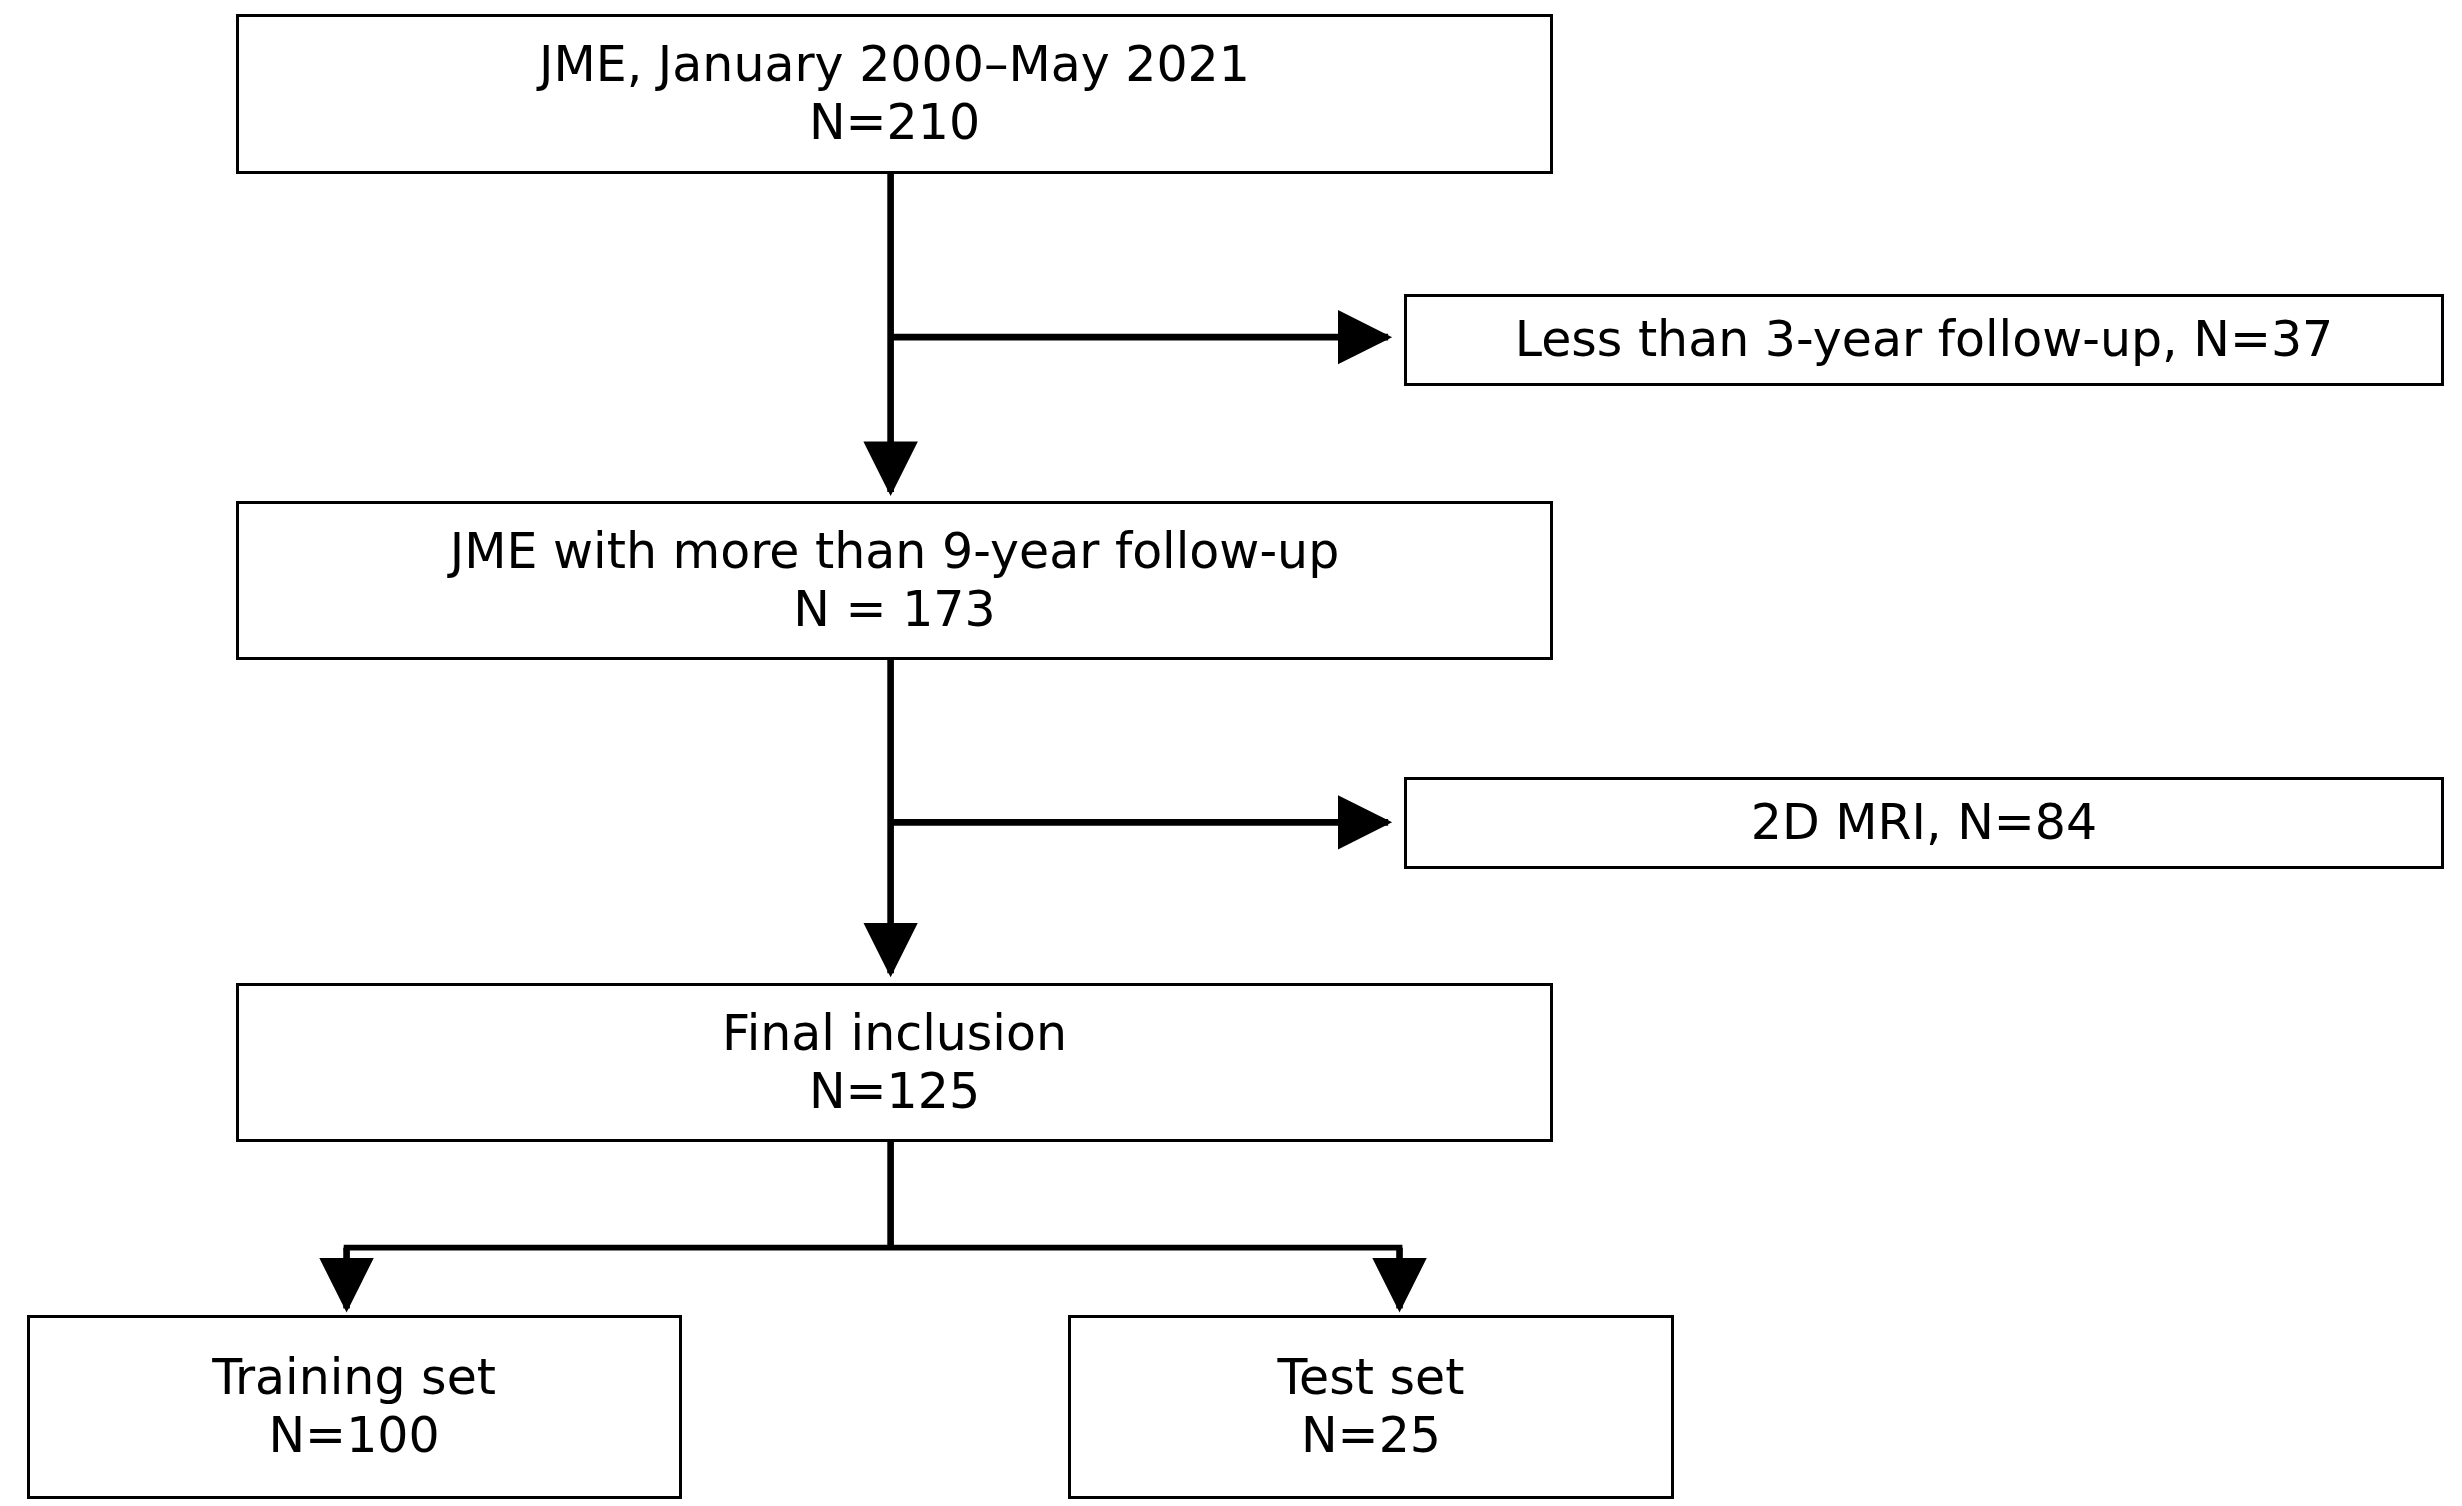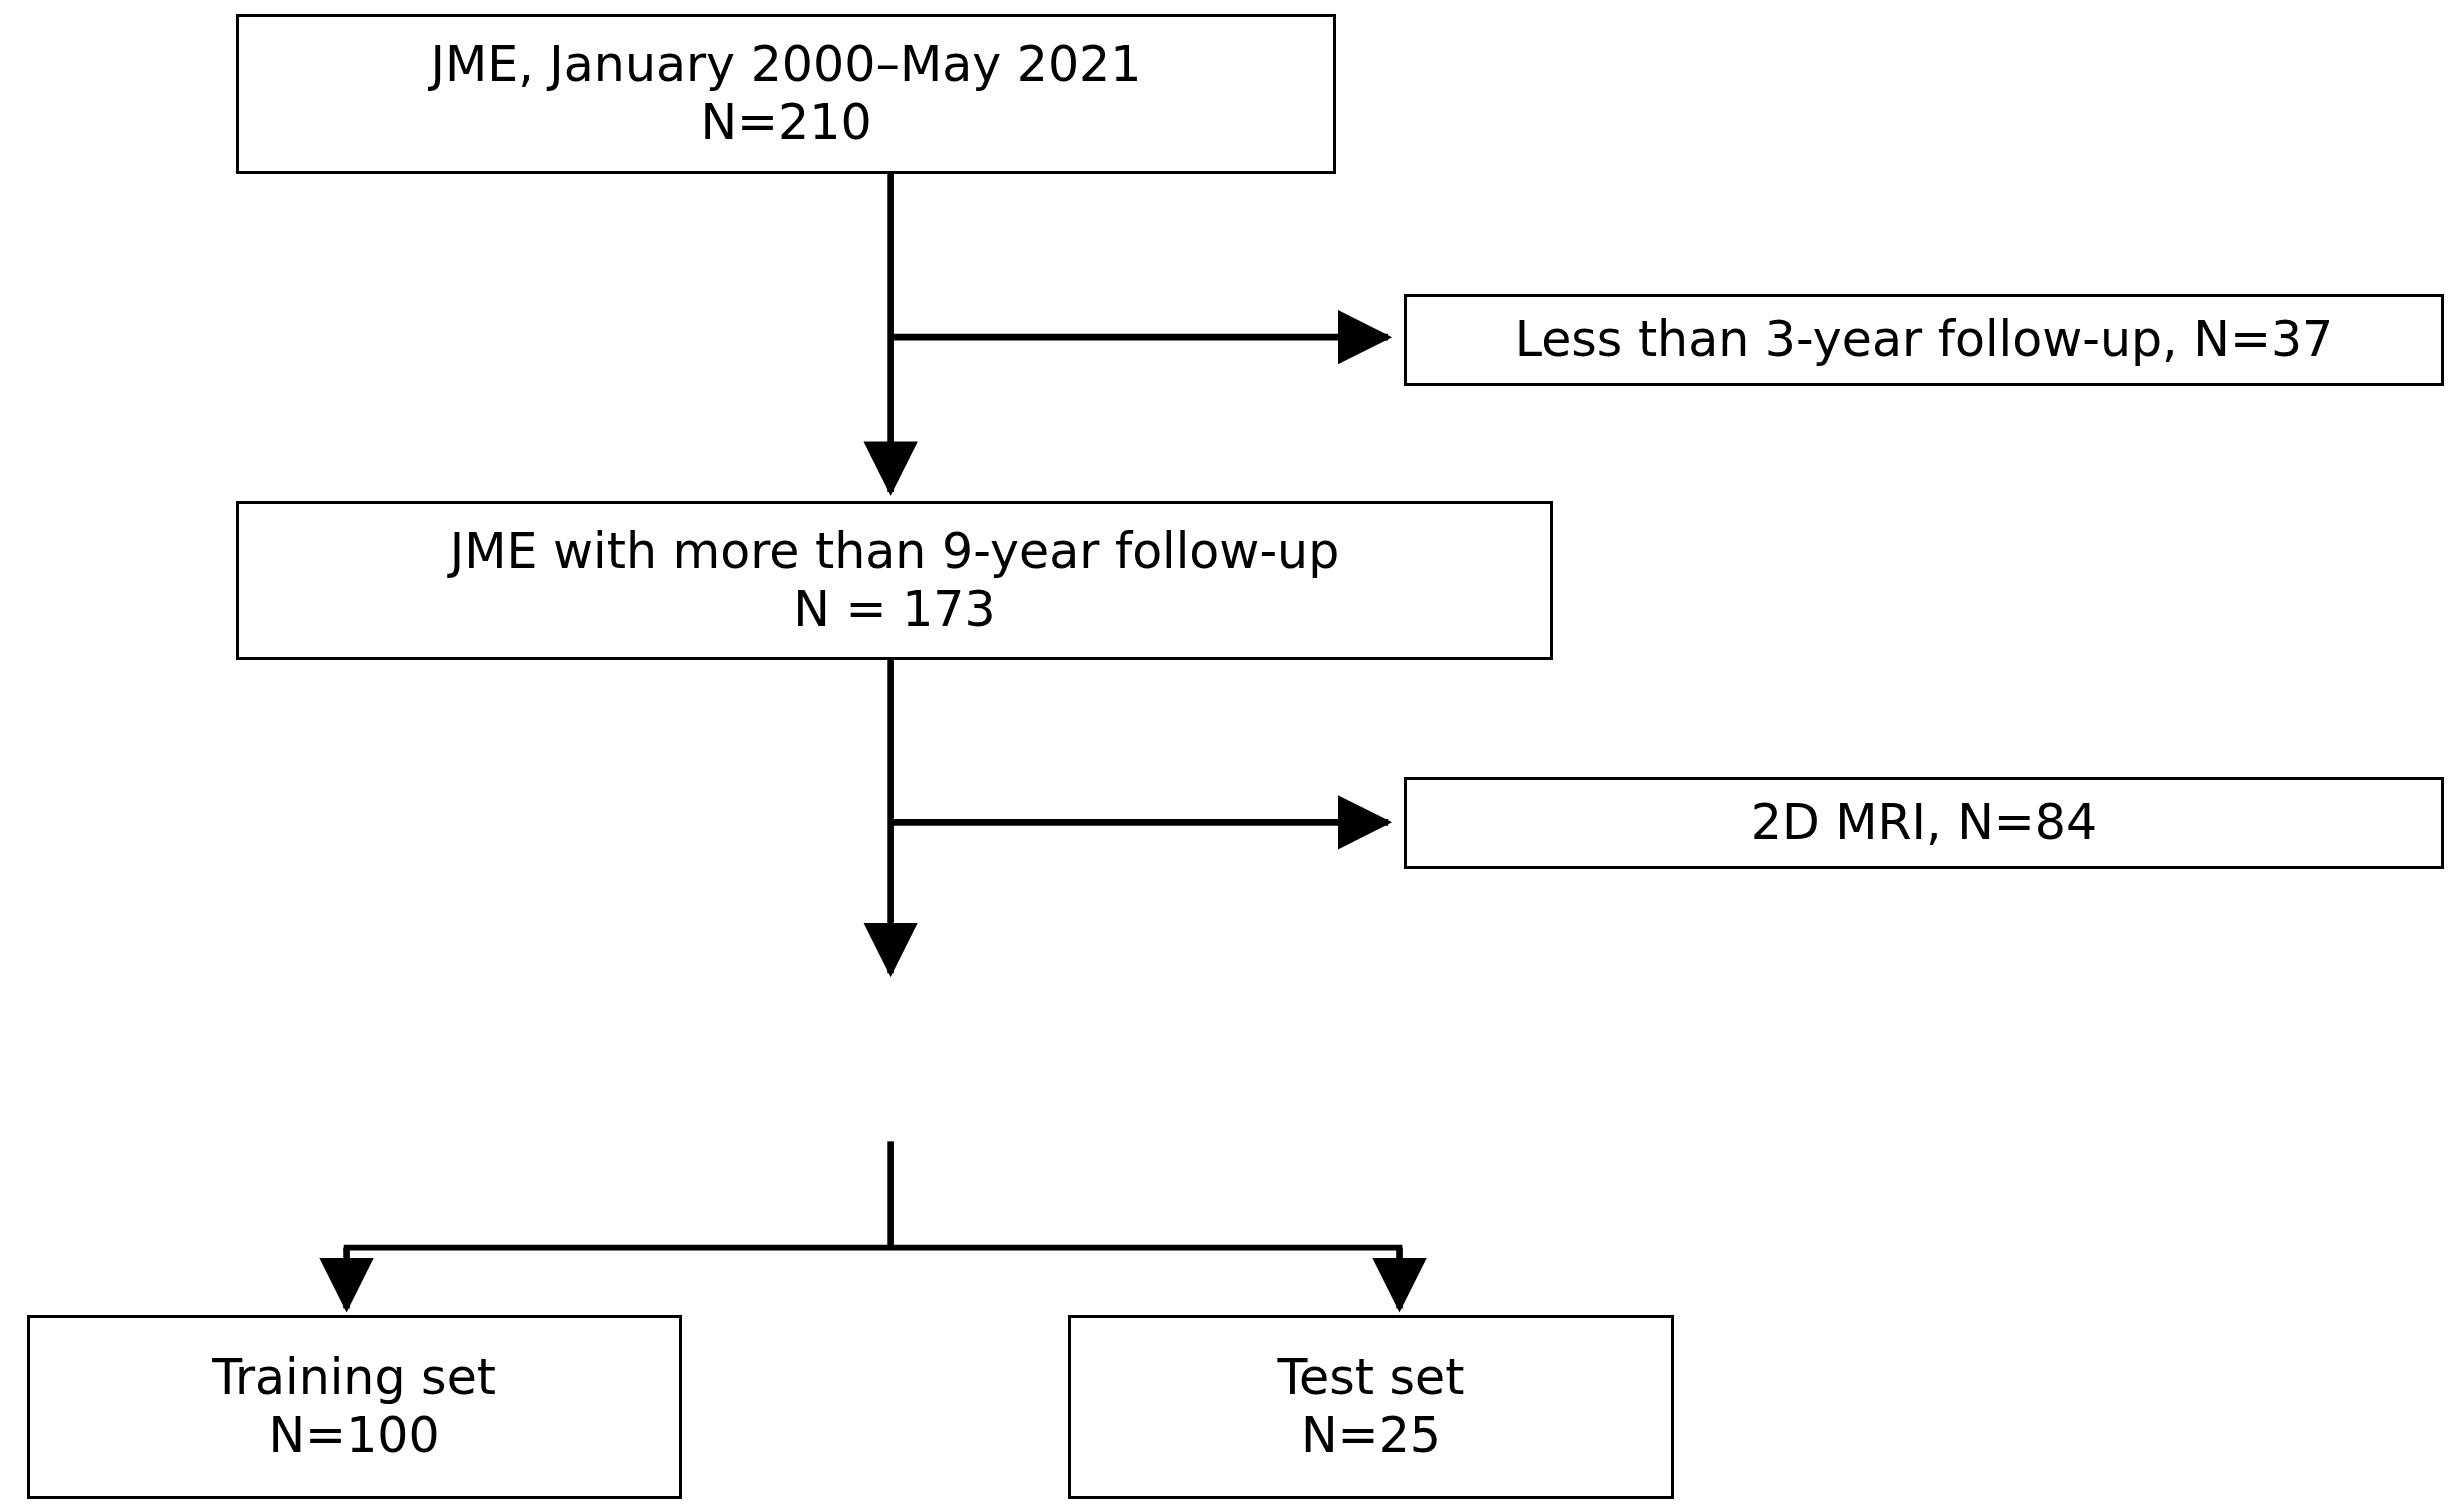--- a/index.html
+++ b/index.html
@@ -86,38 +86,42 @@
 
     <g>
       <line x1="365" y1="1314" x2="365" y2="1378" stroke="#000000" stroke-width="7" marker-end="url(#arrowhead)"></line>
     </g>
 
     <g>
       <line x1="1474" y1="1314" x2="1474" y2="1378" stroke="#000000" stroke-width="7" marker-end="url(#arrowhead)"></line>
     </g>
   </svg>
 
-  <div class="flow-box main-box" style="left:236px; top:14.2px; width:1100px; height:160px;">
+  <div class="flow-box main-box" style="left:236px; top:14.2px; width:1317px; height:160px;">
     <span class="bx-line">JME, January 2000–May 2021</span>
     <span class="bx-line">N=210</span>
   </div>
 
   <div class="flow-box side-box" style="left:1404px; top:294px; width:1040px; height:92px;">
     <span class="bx-line">Less than 3-year follow-up, N=37</span>
   </div>
 
   <div class="flow-box main-box" style="left:236px; top:501px; width:1317px; height:159px;">
     <span class="bx-line">JME with more than 9-year follow-up</span>
     <span class="bx-line">N = 173</span>
   </div>
 
   <div class="flow-box side-box" style="left:1404px; top:777px; width:1040px; height:92px;">
     <span class="bx-line">2D MRI, N=84</span>
   </div>
 
+  <div class="flow-box main-box" style="left:236px; top:983px; width:1317px; height:159px;">
+    <span class="bx-line">Final inclusion</span>
+    <span class="bx-line">N=125</span>
+  </div>
 
   <div class="flow-box leaf-box" style="left:26.6px; top:1315px; width:655px; height:184px;">
     <span class="bx-line">Training set</span>
     <span class="bx-line">N=100</span>
   </div>
 
   <div class="flow-box leaf-box" style="left:1068px; top:1315px; width:606px; height:184px;">
     <span class="bx-line">Test set</span>
     <span class="bx-line">N=25</span>
   </div>

